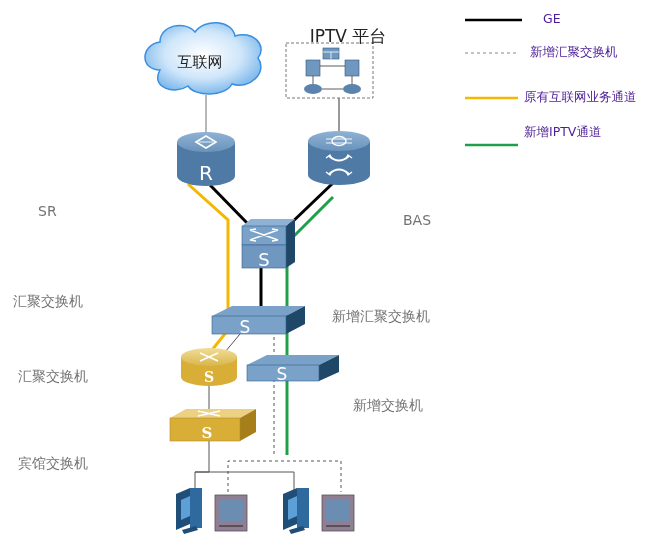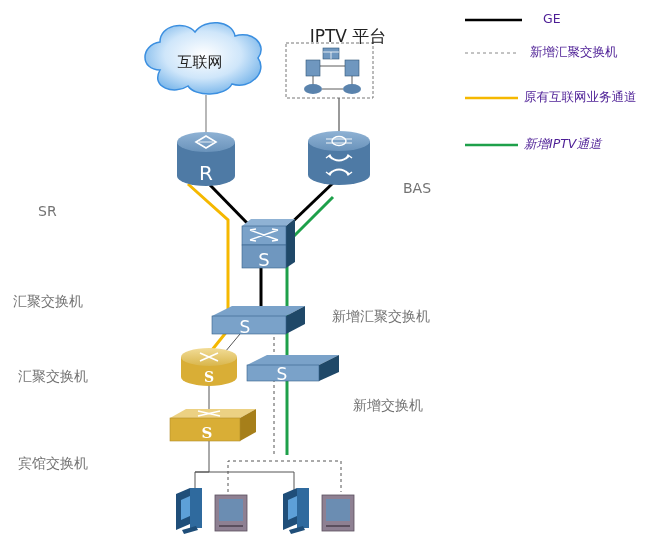--- a/index.html
+++ b/index.html
@@ -166,21 +166,21 @@
     <line x1="465" y1="20" x2="522" y2="20" stroke="#000" stroke-width="2.5"></line>
     <line x1="465" y1="53" x2="518" y2="53" stroke="#888" stroke-width="1" stroke-dasharray="3,3"></line>
     <line x1="465" y1="98" x2="518" y2="98" stroke="#f5b800" stroke-width="2.5"></line>
     <line x1="465" y1="145" x2="518" y2="145" stroke="#1ea04a" stroke-width="2.5"></line>
   </g>
 </svg>
 
 <div class="legend-text" style="left:543px; top:11px;">GE</div>
 <div class="legend-text" style="left:530px; top:44px;">新增汇聚交换机</div>
 <div class="legend-text" style="left:524px; top:89px;">原有互联网业务通道</div>
-<div class="legend-text" style="left:524px; top:136px;font-style:italic;">新增IPTV通道</div>
+<div class="legend-text" style="left:524px; top:124px;">新增IPTV通道</div>
 
 <div class="lbl" style="left:38px; top:203px;">SR</div>
-<div class="lbl" style="left:403px; top:180px;">BAS</div>
+<div class="lbl" style="left:403px; top:212px;">BAS</div>
 <div class="lbl" style="left:13px; top:293px;font-family:Liberation Mono, monospace;">汇聚交换机</div>
 <div class="lbl" style="left:332px; top:308px;">新增汇聚交换机</div>
 <div class="lbl" style="left:353px; top:353px;margin-top:44px;">新增交换机</div>
 <div class="lbl" style="left:18px; top:368px;">汇聚交换机</div>
 <div class="lbl" style="left:18px; top:421px;margin-top:34px;">宾馆交换机</div>
 
 </body></html>

